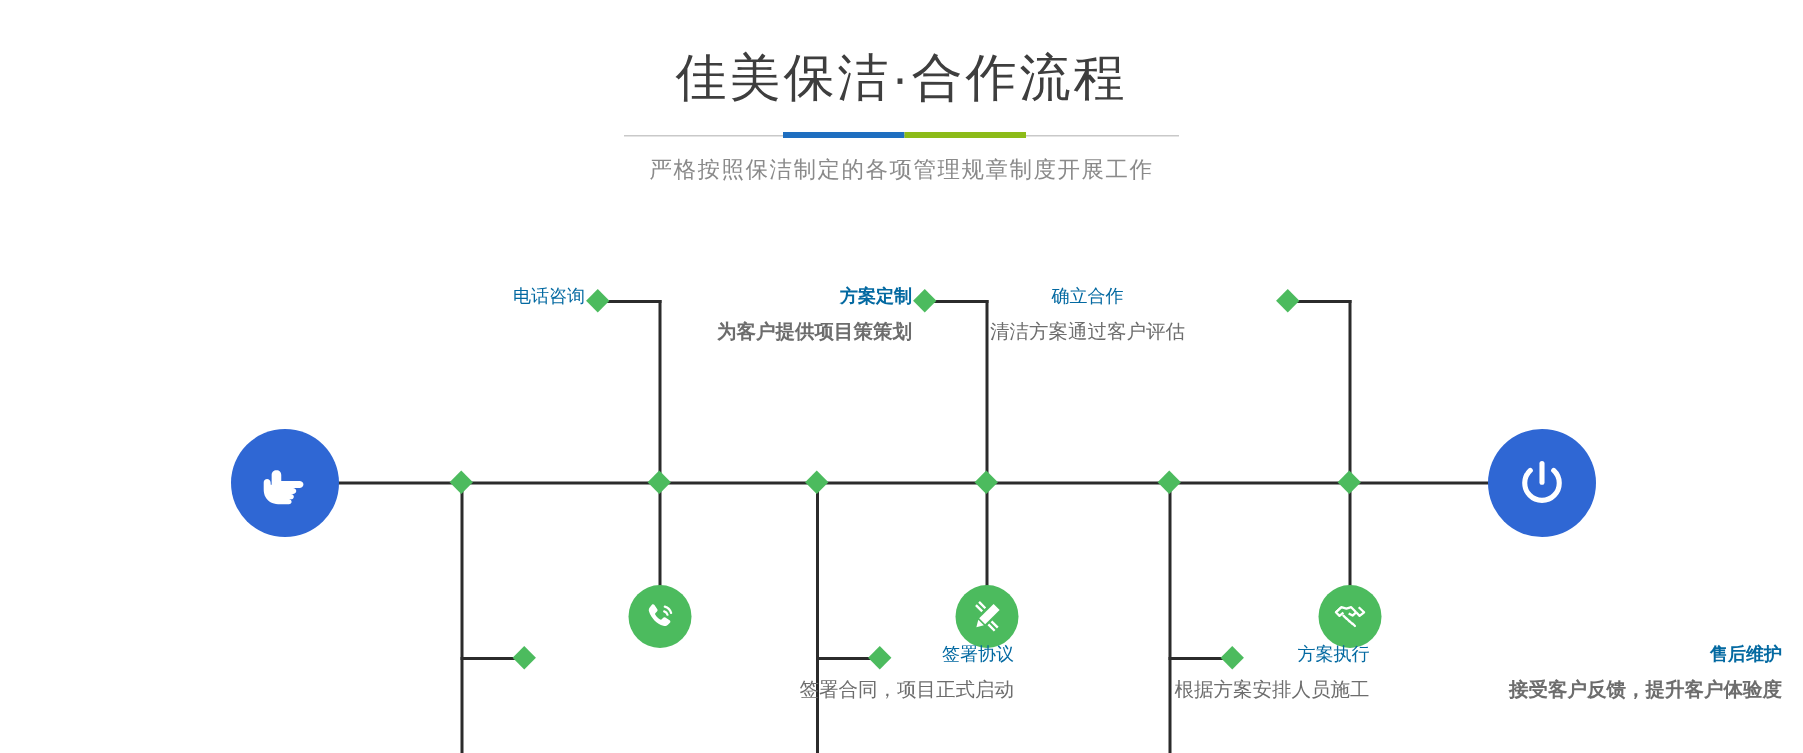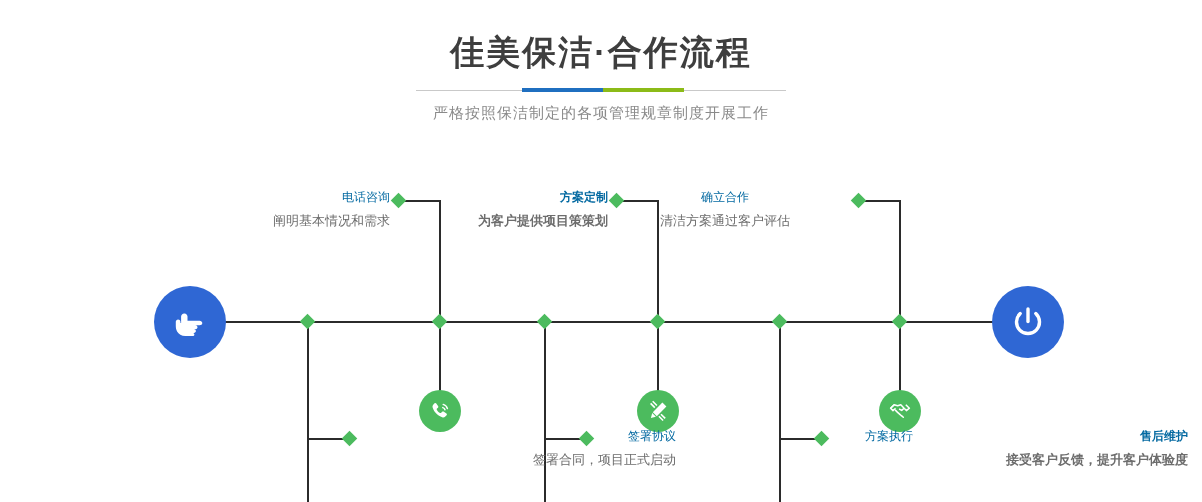--- a/index.html
+++ b/index.html
@@ -8,21 +8,21 @@
     background:#ffffff;
     font-family:"Liberation Sans","DejaVu Sans",sans-serif;
     overflow:hidden;
     position:relative;
   }
   #root{position:absolute;inset:0;}
 
   
   .header{position:absolute;left:0;right:0;top:30px;text-align:center;}
   .title{
-    font-size:34px;color:#3e3e3e;letter-spacing:2px;font-weight:700;
+    font-size:34px;color:#3e3e3e;letter-spacing:2px;font-weight:400;
     line-height:44px;
   }
   .divider{
     position:relative;margin:14px auto 0;width:370px;height:4px;
   }
   .divider .rule{
     position:absolute;left:0;top:1.5px;width:100%;height:1px;background:#c9c9c9;
   }
   .divider .seg{position:absolute;top:0;height:4px;}
   .divider .seg-blue{left:106px;width:81px;background:#1f6fc0;}
@@ -123,21 +123,20 @@
           </svg>
         </span>
       </div>
       <div class="vline" style="left:439px;top:171px;height:70px;"></div>
       <div class="diamond" style="left:434px;top:166px;"></div>
       <div class="vline" style="left:439px;top:50px;height:121px;"></div>
       <div class="hline" style="left:398px;top:50px;width:43px;"></div>
       <div class="diamond" style="left:393px;top:45px;"></div>
       <div class="lbl right-align" style="left:140px;top:36px;width:250px;">
         <div class="t">电话咨询</div>
-        <div class="s">阐明基本情况和需求</div>
       </div>
     </div>
 
     <div class="node">
 
       <div class="vline" style="left:307px;top:171px;height:187px;"></div>
       <div class="diamond" style="left:302px;top:166px;"></div>
       <div class="hline" style="left:307px;top:288px;width:42px;"></div>
       <div class="diamond" style="left:344px;top:283px;"></div>
       <div class="lbl left-align" style="left:356px;top:275px;width:320px;">
@@ -169,20 +168,21 @@
     </div>
 
     <div class="node">
 
       <div class="vline" style="left:544px;top:171px;height:187px;"></div>
       <div class="diamond" style="left:539px;top:166px;"></div>
       <div class="hline" style="left:544px;top:288px;width:42px;"></div>
       <div class="diamond" style="left:581px;top:283px;"></div>
       <div class="lbl left-align" style="left:593px;top:275px;width:320px;">
         <div class="t">方案执行</div>
+        <div class="s">根据方案安排人员施工</div>
       </div>
     </div>
 
     <div class="node">
       <div class="bullet" style="left:879px;top:240px;">
         <span>
           <svg width="24" height="24" viewBox="0 0 24 24">
             <path fill="none" stroke="#ffffff" stroke-width="1.5" stroke-linejoin="round" d="M2.6 9.2l3.6-3.4 3.4.9 3.2-.9 3.3 3.4"></path>
             <path fill="none" stroke="#ffffff" stroke-width="1.5" stroke-linejoin="round" d="M6.2 5.8l-3.6 3.4 2.4 2.4 2.6-2.2"></path>
             <path fill="none" stroke="#ffffff" stroke-width="1.5" stroke-linejoin="round" d="M16.1 9.2l2.3 2.4 3-2.4-3.6-3.4"></path>

